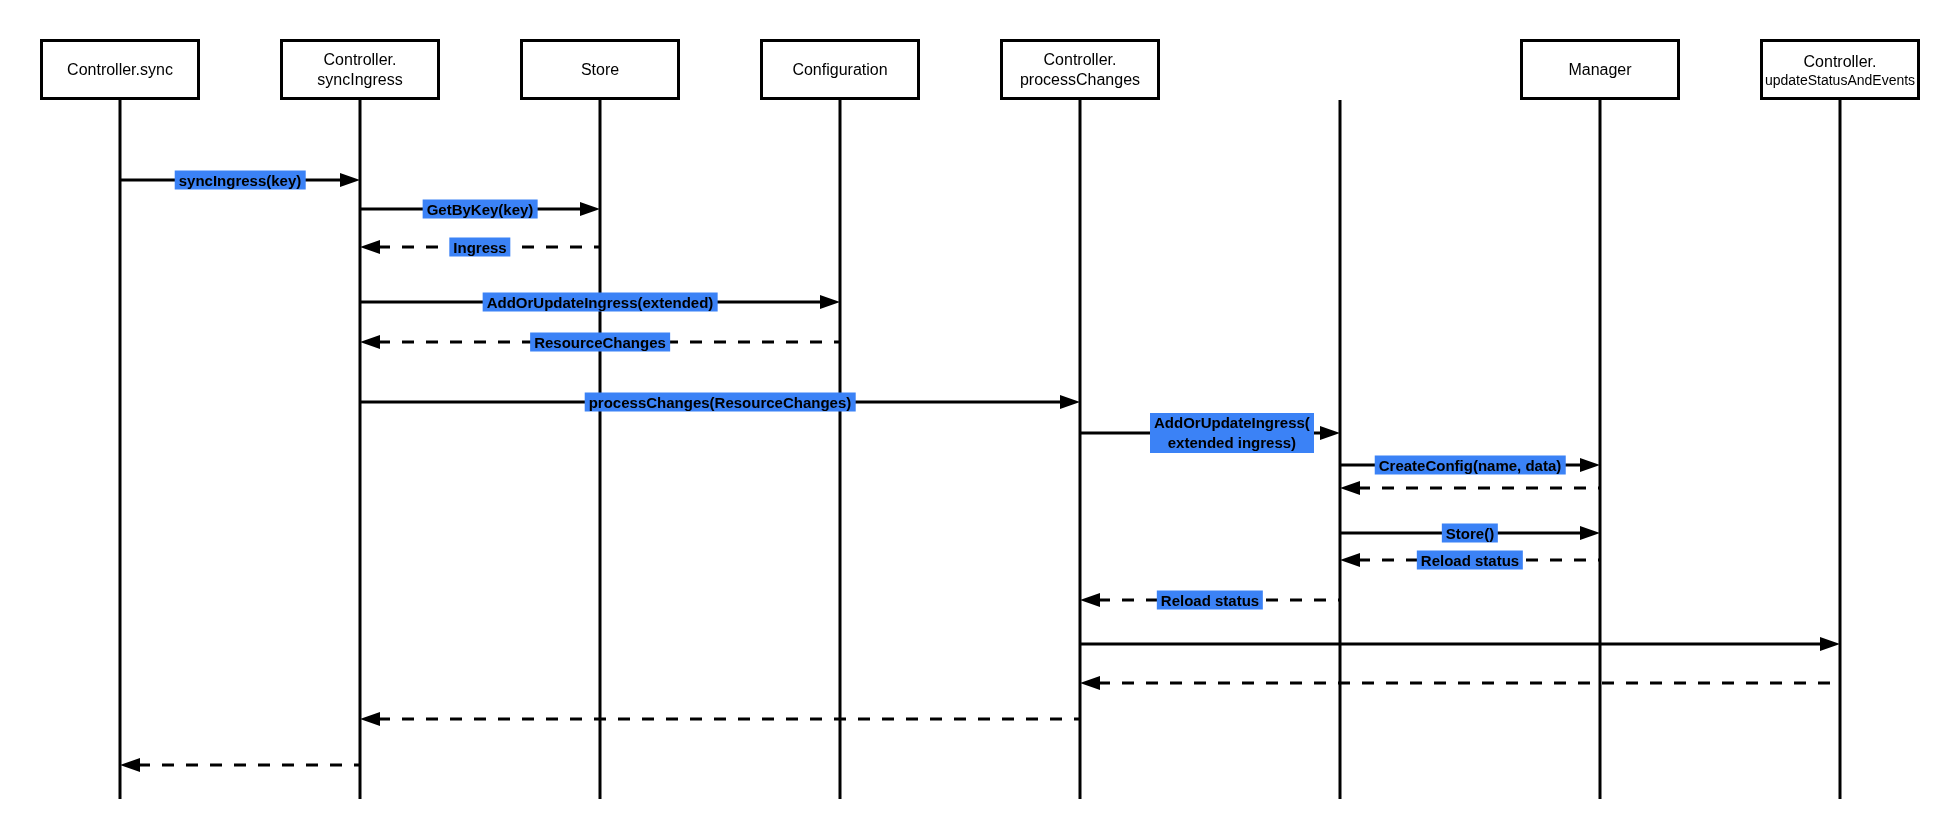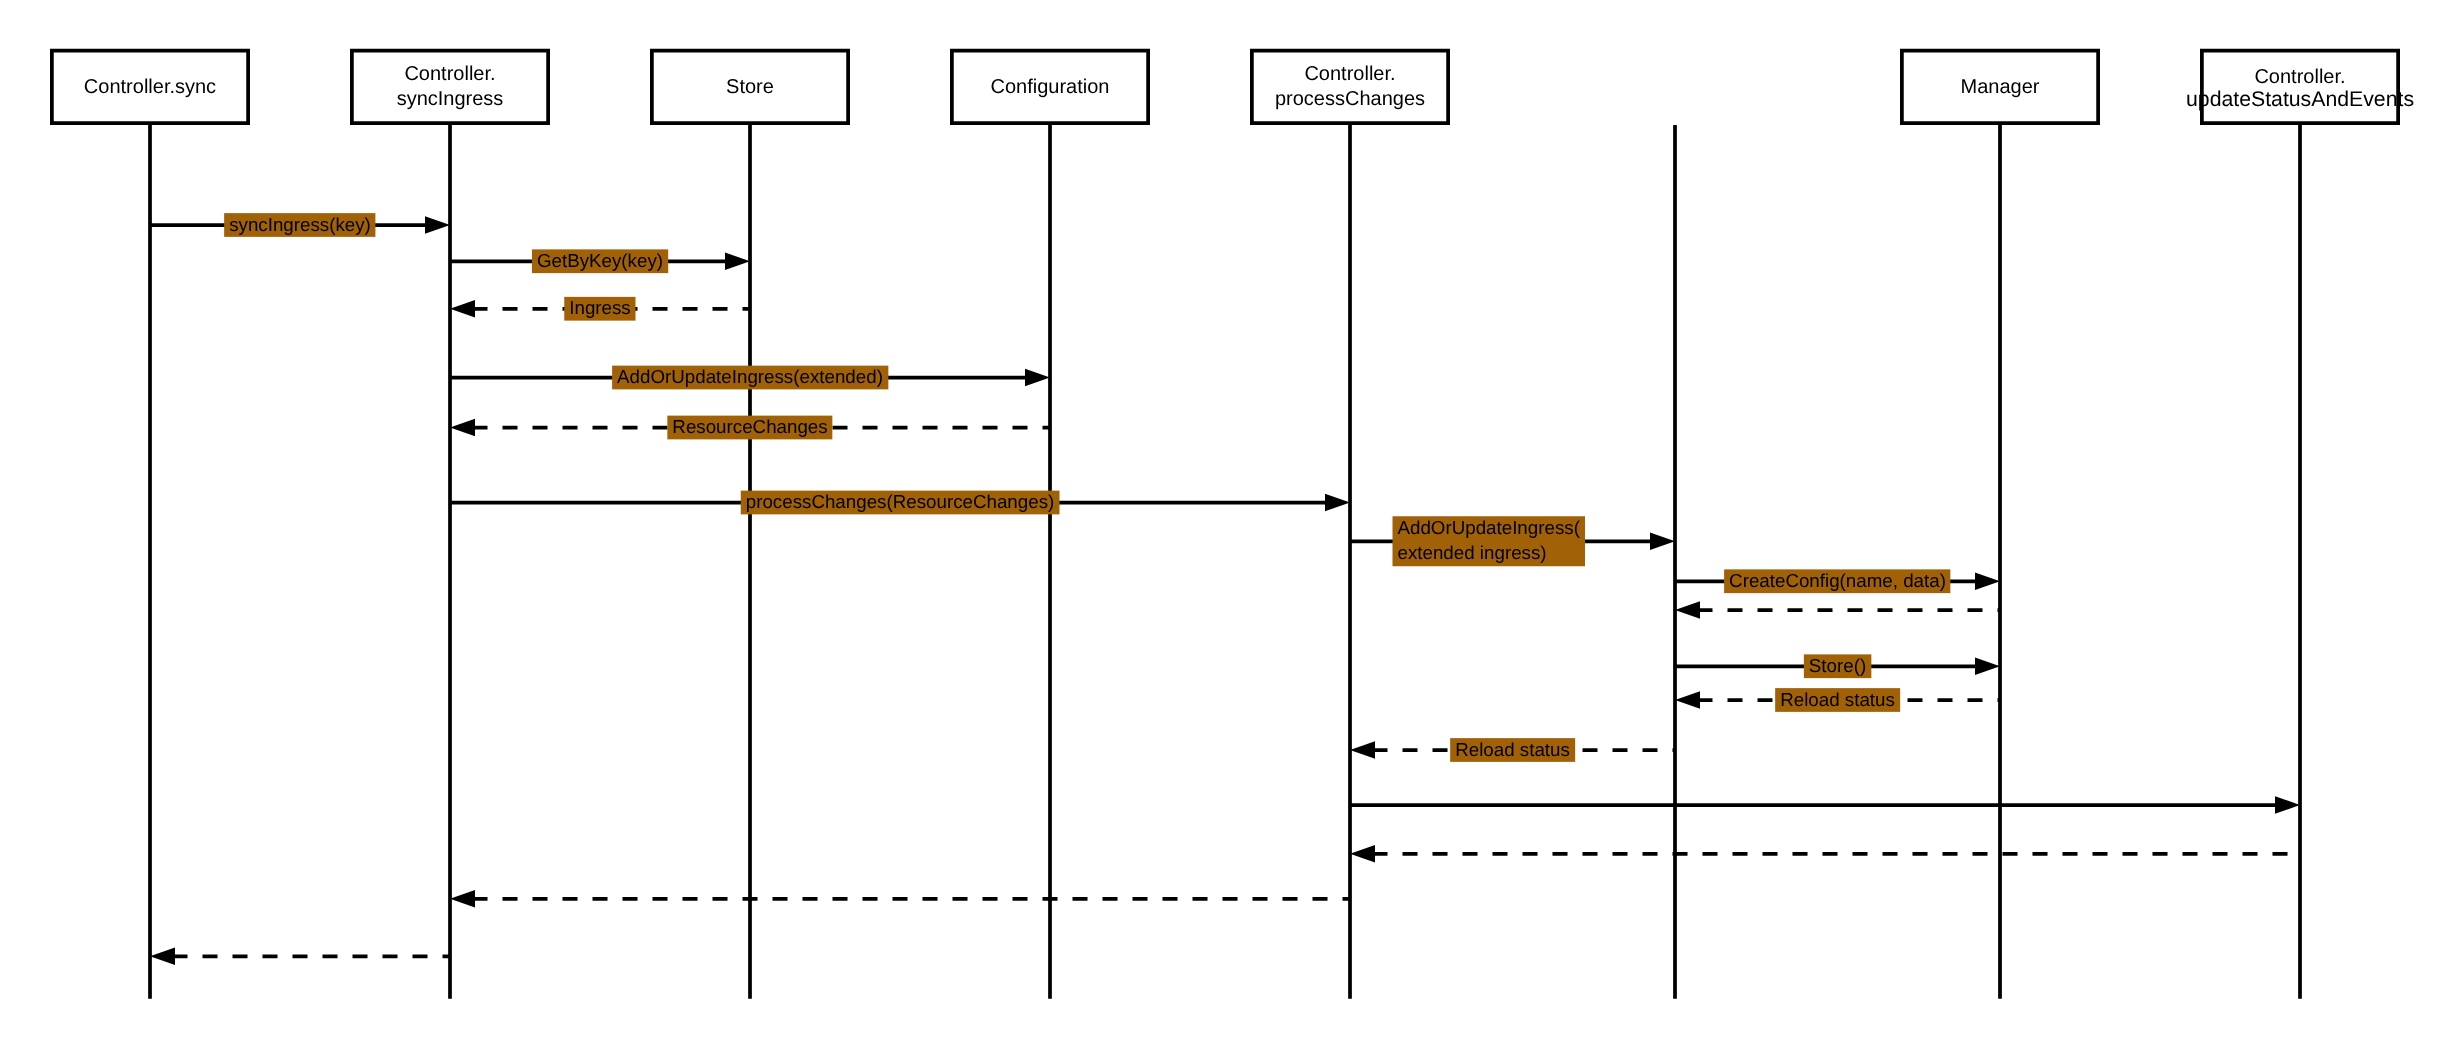--- a/index.html
+++ b/index.html
@@ -24,35 +24,37 @@
     background: #ffffff;
     display: flex;
     flex-direction: column;
     align-items: center;
     justify-content: center;
     text-align: center;
     font-size: 16px;
     line-height: 20px;
     z-index: 2;
   }
-  .pbox .small { font-size: 17px; line-height: 16px; }
+  .pbox .small { font-size: 14px; line-height: 16px; }
   .mlabel {
     position: absolute;
     transform: translate(-50%, -50%);
-    background: #a16207;
+    background: #3b82f6;
     padding: 0 4px;
     white-space: nowrap;
     font-size: 15px;
     line-height: 19px;
     z-index: 3;
+    font-weight: bold;
   }
   .mlabel.two-line {
     transform: translate(0, -50%);
-    text-align: left;
+    text-align: center;
     line-height: 20px;
+    margin-left: 36px;
   }
 </style>
 </head>
 <body>
 
 <div class="canvas">
 
   <svg class="diagram-svg" width="1960" height="840" viewBox="0 0 1960 840">
 
     <g stroke="#000000" stroke-width="3">

